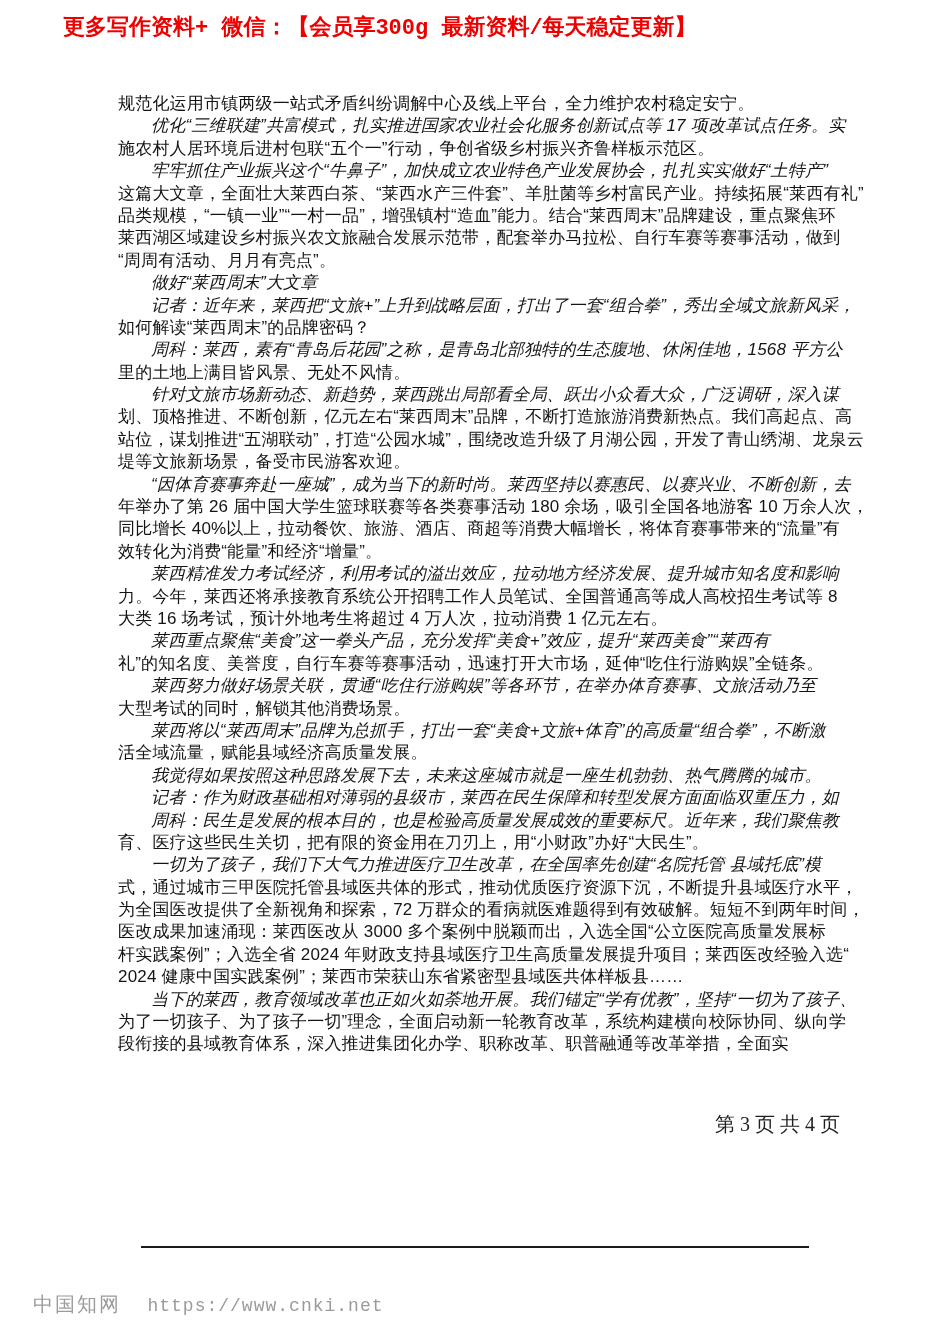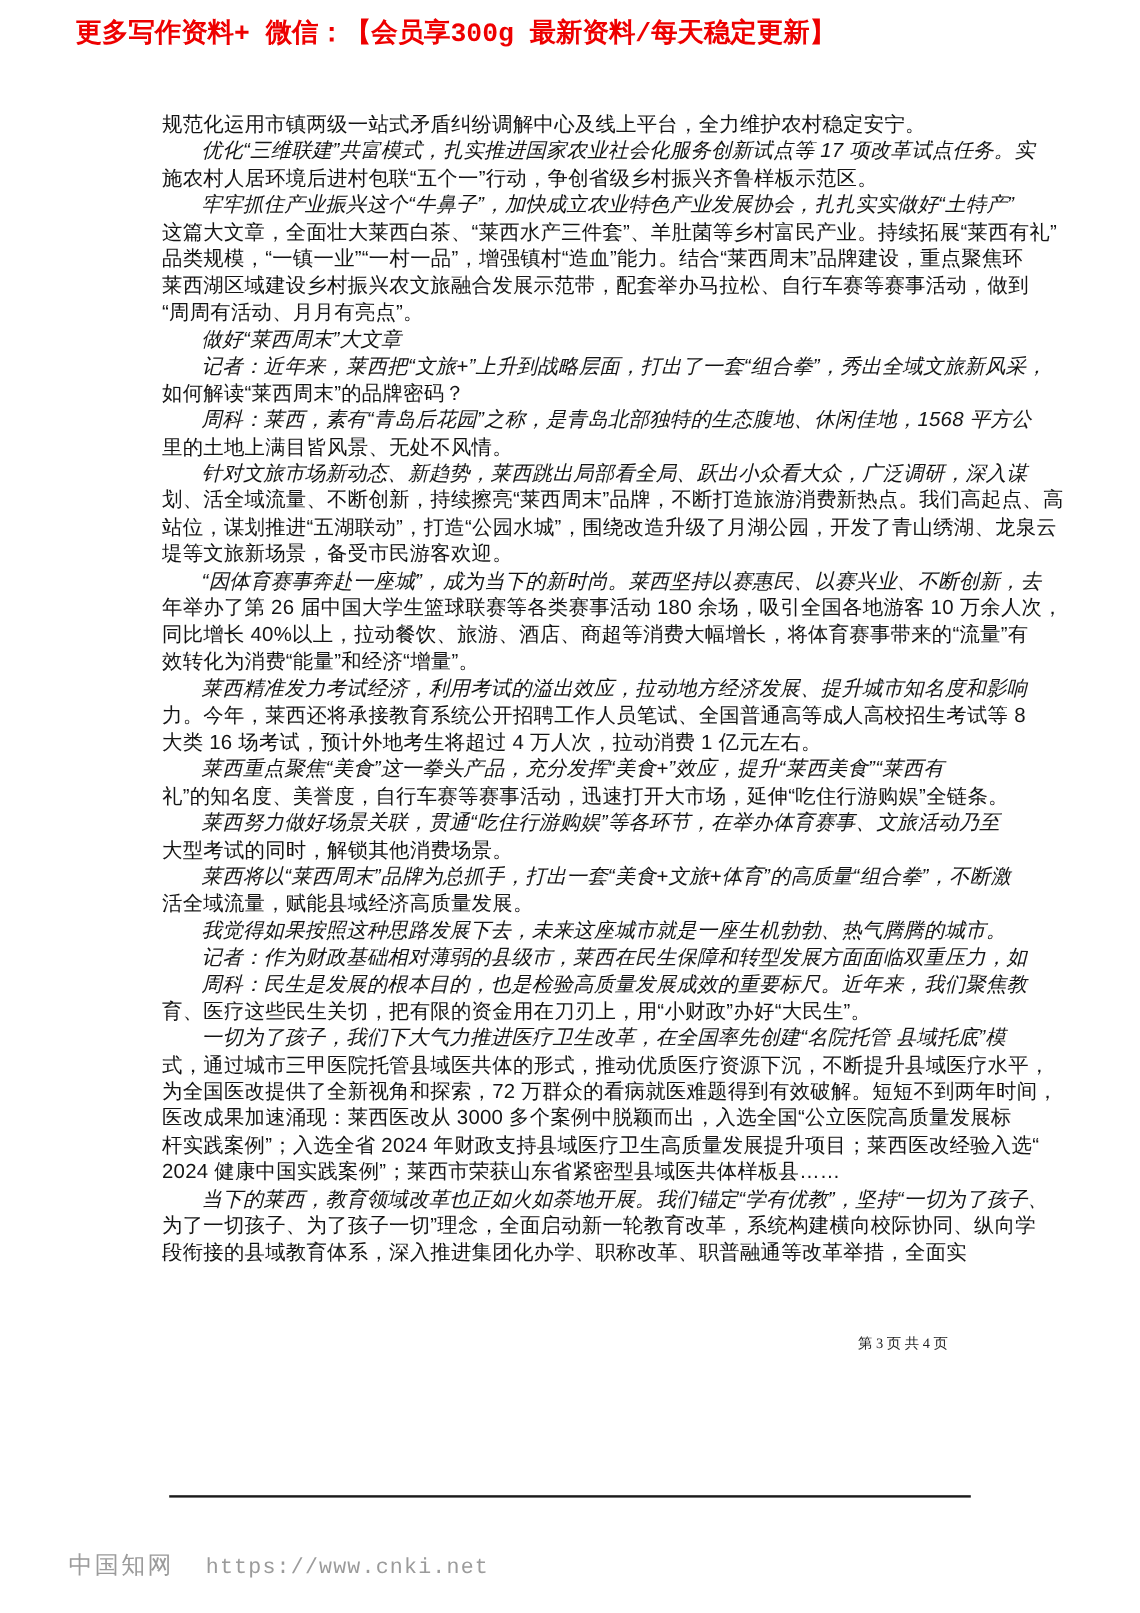--- a/index.html
+++ b/index.html
@@ -16,39 +16,39 @@
     left: 63px;
     top: 12px;
     font-size: 22px;
     font-weight: bold;
     color: #ee0000;
     white-space: nowrap;
     font-family: Liberation Mono, monospace;
   }
   .body-block {
     position: absolute;
-    left: 135px;
+    left: 118px;
     top: 93px;
     width: 716px;
   }
   .line {
     height: 22.4px;
     line-height: 22.4px;
     font-size: 17px;
     color: #141414;
     white-space: nowrap;
     letter-spacing: 0.2px;
   }
   .line.indent { padding-left: 33px; font-style: italic; }
   .page-num {
     position: absolute;
     left: 715px;
     top: 1111px;
     font-family: "Liberation Serif", serif;
-    font-size: 12px;
+    font-size: 20px;
     color: #1f1f1f;
     white-space: nowrap;
   }
   .divider {
     position: absolute;
     left: 141px;
     top: 1246px;
     width: 668px;
     height: 2px;
     background: #1a1a1a;
@@ -56,21 +56,20 @@
   .footer {
     position: absolute;
     left: 33px;
     top: 1291px;
     color: #9b9b9b;
     white-space: nowrap;
   }
   .brand {
     font-size: 20px;
     letter-spacing: 2px;
-    margin-left: 24px;
   }
   .url {
     font-family: "Liberation Mono", monospace;
     font-size: 18px;
     margin-left: 22px;
     letter-spacing: 1px;
   }
 </style>
 </head>
 <body>
@@ -87,21 +86,21 @@
     <div class="line">这篇大文章，全面壮大莱西白茶、“莱西水产三件套”、羊肚菌等乡村富民产业。持续拓展“莱西有礼”</div>
     <div class="line">品类规模，“一镇一业”“一村一品”，增强镇村“造血”能力。结合“莱西周末”品牌建设，重点聚焦环</div>
     <div class="line">莱西湖区域建设乡村振兴农文旅融合发展示范带，配套举办马拉松、自行车赛等赛事活动，做到</div>
     <div class="line">“周周有活动、月月有亮点”。</div>
     <div class="line indent">做好“莱西周末”大文章</div>
     <div class="line indent">记者：近年来，莱西把“文旅+”上升到战略层面，打出了一套“组合拳”，秀出全域文旅新风采，</div>
     <div class="line">如何解读“莱西周末”的品牌密码？</div>
     <div class="line indent">周科：莱西，素有“青岛后花园”之称，是青岛北部独特的生态腹地、休闲佳地，1568 平方公</div>
     <div class="line">里的土地上满目皆风景、无处不风情。</div>
     <div class="line indent">针对文旅市场新动态、新趋势，莱西跳出局部看全局、跃出小众看大众，广泛调研，深入谋</div>
-    <div class="line">划、活全域流量、不断创新，持续擦亮“莱西周末”品牌，不断打造旅游消费新热点。我们高起点、高</div>
+    <div class="line">划、顶格推进、不断创新，亿元左右“莱西周末”品牌，不断打造旅游消费新热点。我们高起点、高</div>
     <div class="line">站位，谋划推进“五湖联动”，打造“公园水城”，围绕改造升级了月湖公园，开发了青山绣湖、龙泉云</div>
     <div class="line">堤等文旅新场景，备受市民游客欢迎。</div>
     <div class="line indent">“因体育赛事奔赴一座城”，成为当下的新时尚。莱西坚持以赛惠民、以赛兴业、不断创新，去</div>
     <div class="line">年举办了第 26 届中国大学生篮球联赛等各类赛事活动 180 余场，吸引全国各地游客 10 万余人次，</div>
     <div class="line">同比增长 40%以上，拉动餐饮、旅游、酒店、商超等消费大幅增长，将体育赛事带来的“流量”有</div>
     <div class="line">效转化为消费“能量”和经济“增量”。</div>
     <div class="line indent">莱西精准发力考试经济，利用考试的溢出效应，拉动地方经济发展、提升城市知名度和影响</div>
     <div class="line">力。今年，莱西还将承接教育系统公开招聘工作人员笔试、全国普通高等成人高校招生考试等 8</div>
     <div class="line">大类 16 场考试，预计外地考生将超过 4 万人次，拉动消费 1 亿元左右。</div>
     <div class="line indent">莱西重点聚焦“美食”这一拳头产品，充分发挥“美食+”效应，提升“莱西美食”“莱西有</div>

